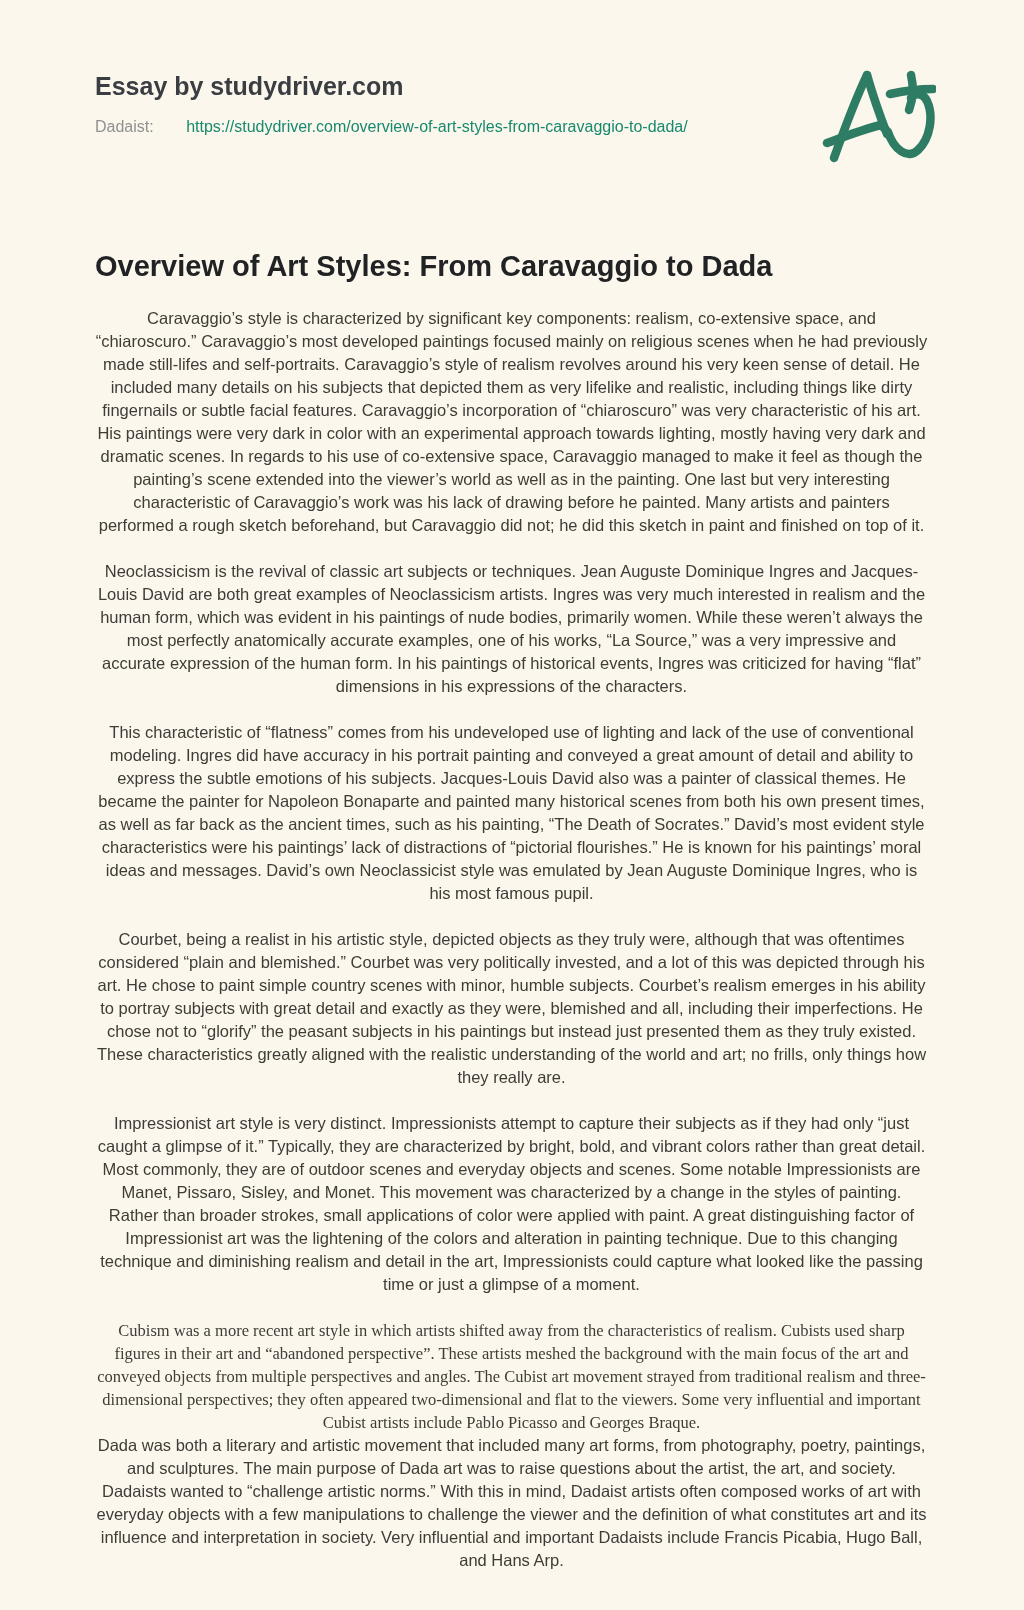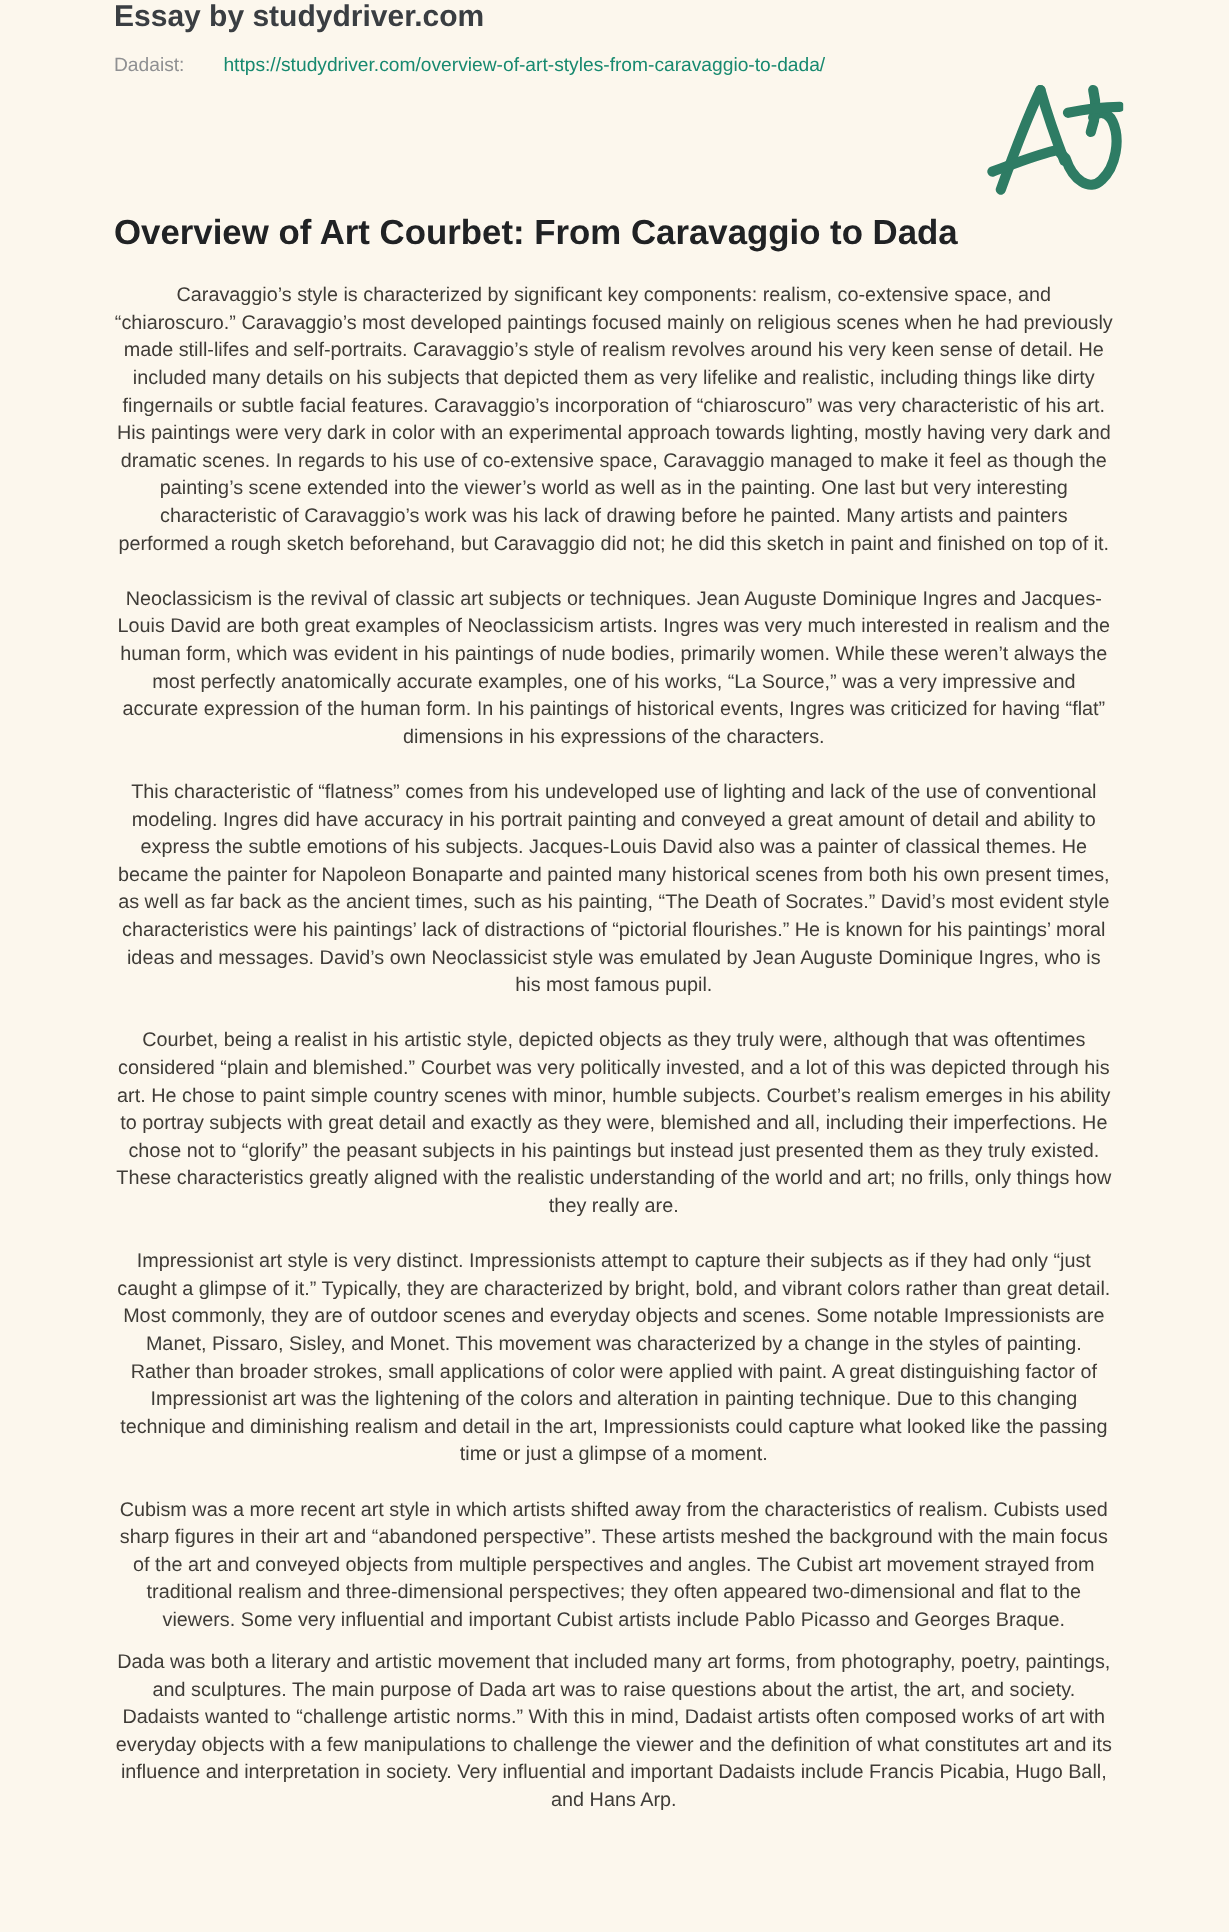--- a/index.html
+++ b/index.html
@@ -14,20 +14,21 @@
     height: 1610px;
     background: #FCF7ED;
     overflow: hidden;
     box-sizing: border-box;
   }
   .content {
     padding: 0 96px 0 95px;
   }
   .site-heading {
     margin: 0;
+    padding-top: 72px;
     font-size: 25px;
     line-height: 1.15;
     font-weight: bold;
     color: #3a3e42;
   }
   .source-line {
     margin-top: 16px;
     font-size: 16px;
     line-height: 1.2;
     color: #8f9092;
@@ -60,38 +61,39 @@
     margin-top: 24px;
   }
   .essay-body p {
     margin: 0 0 23px 0;
     font-size: 16.5px;
     line-height: 23px;
     color: #3f3c37;
     text-align: center;
   }
   .essay-body p.tight {
-    margin-bottom: 12px;
+    margin-bottom: 0;
+    font-family: Liberation Serif, serif;
   }
 </style>
 </head>
 <body>
 
 <div class="page">
 
   <div class="content">
 
     <h1 class="site-heading">Essay by studydriver.com</h1>
 
     <div class="source-line">
       <span>Dadaist:</span>
       <a class="source-link" href="#">https://studydriver.com/overview-of-art-styles-from-caravaggio-to-dada/</a>
     </div>
 
-    <h2 class="essay-title">Overview of Art Courbet: From Caravaggio to Dada</h2>
+    <h2 class="essay-title">Overview of Art Styles: From Caravaggio to Dada</h2>
 
     <div class="essay-body">
       <p>Caravaggio’s style is characterized by significant key components: realism, co-extensive space, and “chiaroscuro.” Caravaggio’s most developed paintings focused mainly on religious scenes when he had previously made still-lifes and self-portraits. Caravaggio’s style of realism revolves around his very keen sense of detail. He included many details on his subjects that depicted them as very lifelike and realistic, including things like dirty fingernails or subtle facial features. Caravaggio’s incorporation of “chiaroscuro” was very characteristic of his art. His paintings were very dark in color with an experimental approach towards lighting, mostly having very dark and dramatic scenes. In regards to his use of co-extensive space, Caravaggio managed to make it feel as though the painting’s scene extended into the viewer’s world as well as in the painting. One last but very interesting characteristic of Caravaggio’s work was his lack of drawing before he painted. Many artists and painters performed a rough sketch beforehand, but Caravaggio did not; he did this sketch in paint and finished on top of it.</p>
       <p>Neoclassicism is the revival of classic art subjects or techniques. Jean Auguste Dominique Ingres and Jacques-Louis David are both great examples of Neoclassicism artists. Ingres was very much interested in realism and the human form, which was evident in his paintings of nude bodies, primarily women. While these weren’t always the most perfectly anatomically accurate examples, one of his works, “La Source,” was a very impressive and accurate expression of the human form. In his paintings of historical events, Ingres was criticized for having “flat” dimensions in his expressions of the characters.</p>
       <p>This characteristic of “flatness” comes from his undeveloped use of lighting and lack of the use of conventional modeling. Ingres did have accuracy in his portrait painting and conveyed a great amount of detail and ability to express the subtle emotions of his subjects. Jacques-Louis David also was a painter of classical themes. He became the painter for Napoleon Bonaparte and painted many historical scenes from both his own present times, as well as far back as the ancient times, such as his painting, “The Death of Socrates.” David’s most evident style characteristics were his paintings’ lack of distractions of “pictorial flourishes.” He is known for his paintings’ moral ideas and messages. David’s own Neoclassicist style was emulated by Jean Auguste Dominique Ingres, who is his most famous pupil.</p>
       <p>Courbet, being a realist in his artistic style, depicted objects as they truly were, although that was oftentimes considered “plain and blemished.” Courbet was very politically invested, and a lot of this was depicted through his art. He chose to paint simple country scenes with minor, humble subjects. Courbet’s realism emerges in his ability to portray subjects with great detail and exactly as they were, blemished and all, including their imperfections. He chose not to “glorify” the peasant subjects in his paintings but instead just presented them as they truly existed. These characteristics greatly aligned with the realistic understanding of the world and art; no frills, only things how they really are.</p>
       <p>Impressionist art style is very distinct. Impressionists attempt to capture their subjects as if they had only “just caught a glimpse of it.” Typically, they are characterized by bright, bold, and vibrant colors rather than great detail. Most commonly, they are of outdoor scenes and everyday objects and scenes. Some notable Impressionists are Manet, Pissaro, Sisley, and Monet. This movement was characterized by a change in the styles of painting. Rather than broader strokes, small applications of color were applied with paint. A great distinguishing factor of Impressionist art was the lightening of the colors and alteration in painting technique. Due to this changing technique and diminishing realism and detail in the art, Impressionists could capture what looked like the passing time or just a glimpse of a moment.</p>
       <p class="tight">Cubism was a more recent art style in which artists shifted away from the characteristics of realism. Cubists used sharp figures in their art and “abandoned perspective”. These artists meshed the background with the main focus of the art and conveyed objects from multiple perspectives and angles. The Cubist art movement strayed from traditional realism and three-dimensional perspectives; they often appeared two-dimensional and flat to the viewers. Some very influential and important Cubist artists include Pablo Picasso and Georges Braque.</p>
       <p>Dada was both a literary and artistic movement that included many art forms, from photography, poetry, paintings, and sculptures. The main purpose of Dada art was to raise questions about the artist, the art, and society. Dadaists wanted to “challenge artistic norms.” With this in mind, Dadaist artists often composed works of art with everyday objects with a few manipulations to challenge the viewer and the definition of what constitutes art and its influence and interpretation in society. Very influential and important Dadaists include Francis Picabia, Hugo Ball, and Hans Arp.</p>
     </div>

